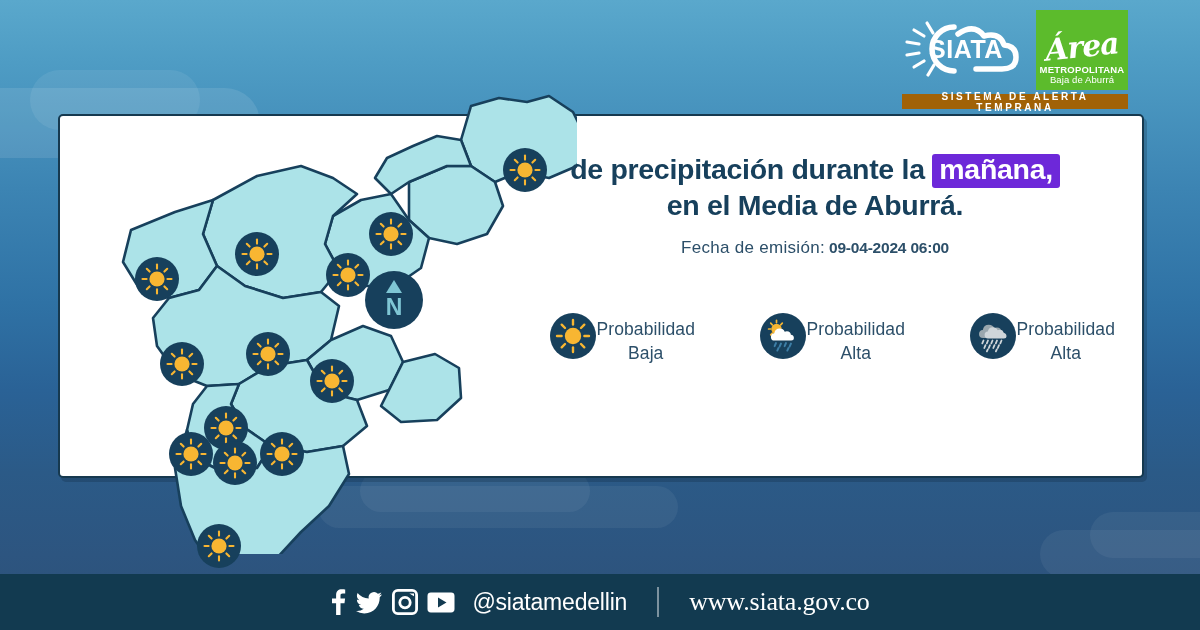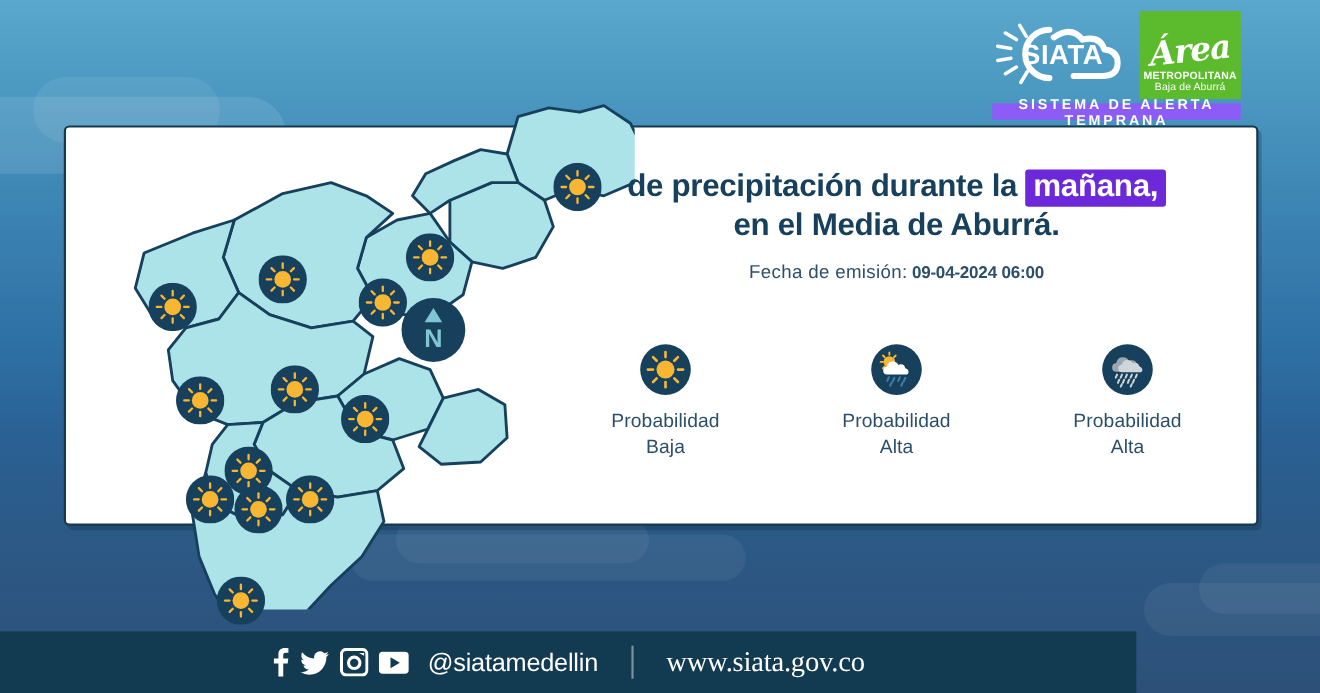--- a/index.html
+++ b/index.html
@@ -29,22 +29,22 @@
     align-items:center;justify-content:flex-end;padding-bottom:4px;box-sizing:border-box;
   }
   .am-script{
     font-family:"DejaVu Serif",serif;font-style:italic;font-weight:700;
     color:#fff;font-size:30px;line-height:1;letter-spacing:-1px;
     transform:rotate(-6deg);margin-bottom:3px;
   }
   .am-l1{color:#fff;font-weight:700;font-size:9.5px;letter-spacing:.2px;line-height:1.05;}
   .am-l2{color:#fff;font-size:9.5px;letter-spacing:.1px;line-height:1.15;}
   .alert-strip{
-    position:absolute;left:6px;top:86px;width:226px;height:15px;background:#8b5cf6;
-    color:#fff;font-size:13px;font-weight:700;letter-spacing:2.6px;
+    position:absolute;left:6px;top:86px;width:226px;height:15px;background:#a16207;
+    color:#fff;font-size:10px;font-weight:700;letter-spacing:2.6px;
     display:flex;align-items:center;justify-content:center;text-align:center;
   }
 
   
   .card{
     position:absolute;left:58px;top:114px;width:1082px;height:360px;
     background:#fff;border:2px solid #16394f;border-radius:5px;
     box-shadow:3px 4px 0 rgba(12,36,54,.25);
   }
 
@@ -65,29 +65,29 @@
   .emission{
     margin-top:14px;text-align:center;color:#2c4f69;white-space:nowrap;
   }
   .emission .lab{font-size:17px;letter-spacing:.3px;}
   .emission .val{font-size:15.5px;font-weight:700;letter-spacing:-.2px;margin-left:4px;}
 
   .legend{
     position:absolute;left:0;top:160px;width:630px;
     display:flex;justify-content:space-around;align-items:flex-start;
   }
-  .leg-item{width:180px;display:flex;flex-direction:column;align-items:center;justify-content:flex-end;}
+  .leg-item{width:180px;display:flex;align-items:center;justify-content:flex-end;}
   .leg-icon{width:48px;height:48px;margin-bottom:11px;}
   .leg-label{
     text-align:center;color:#2c4f69;font-size:17.5px;line-height:1.35;letter-spacing:.1px;
   }
 
   
   .footer{
-    position:absolute;left:0;top:574px;width:1033px;height:56px;background:#123away;
+    position:absolute;left:0;top:574px;width:1200px;height:56px;background:#123away;
     background:#123a50;display:flex;align-items:center;justify-content:center;
   }
   .foot-inner{display:flex;align-items:center;gap:17px;}
   .soc{display:flex;align-items:center;gap:9px;}
   .soc svg{display:block;}
   .handle{color:#fff;font-size:23px;letter-spacing:-.2px;}
   .divider{width:2px;height:30px;background:rgba(255,255,255,.45);margin:0 13px;}
   .site{color:#ffffff;font-size:26px;letter-spacing:-.2px;font-family:Liberation Serif, serif;}
 </style>
 </head>

